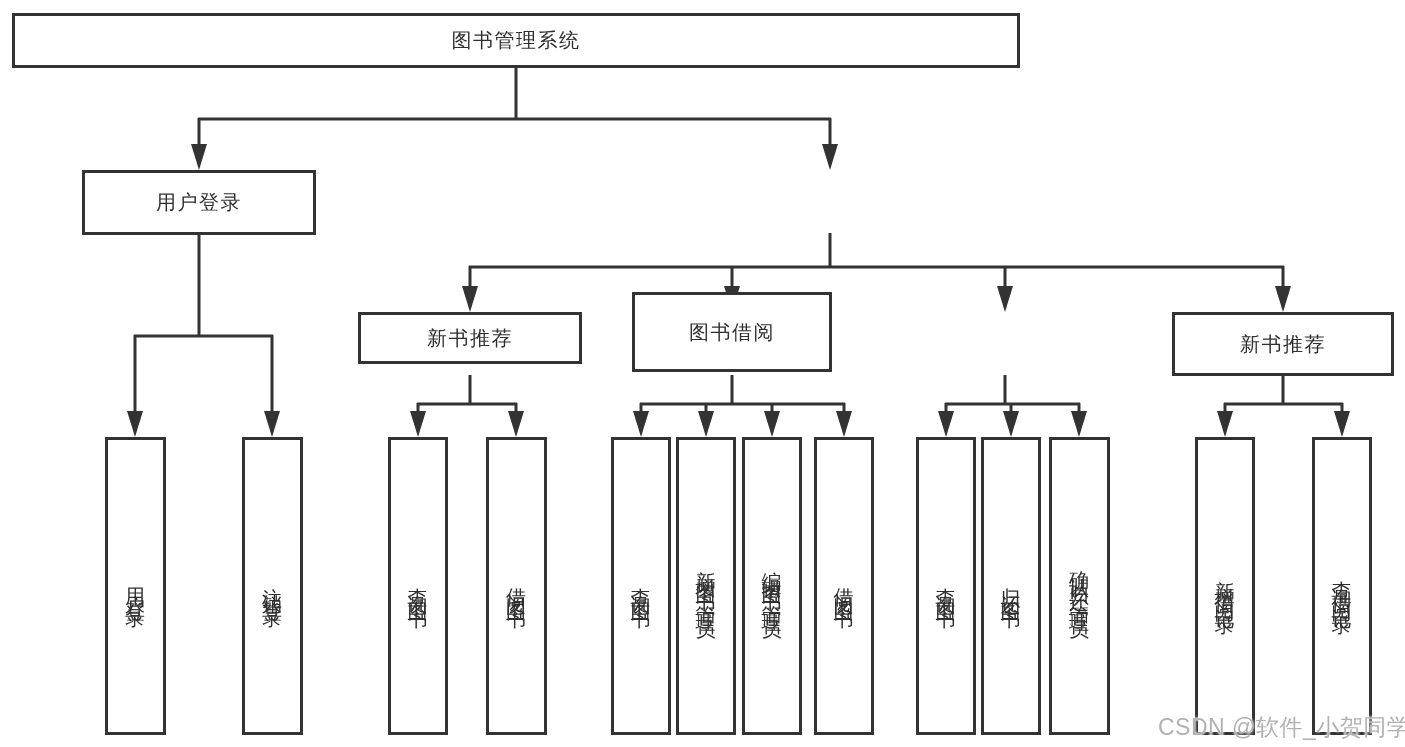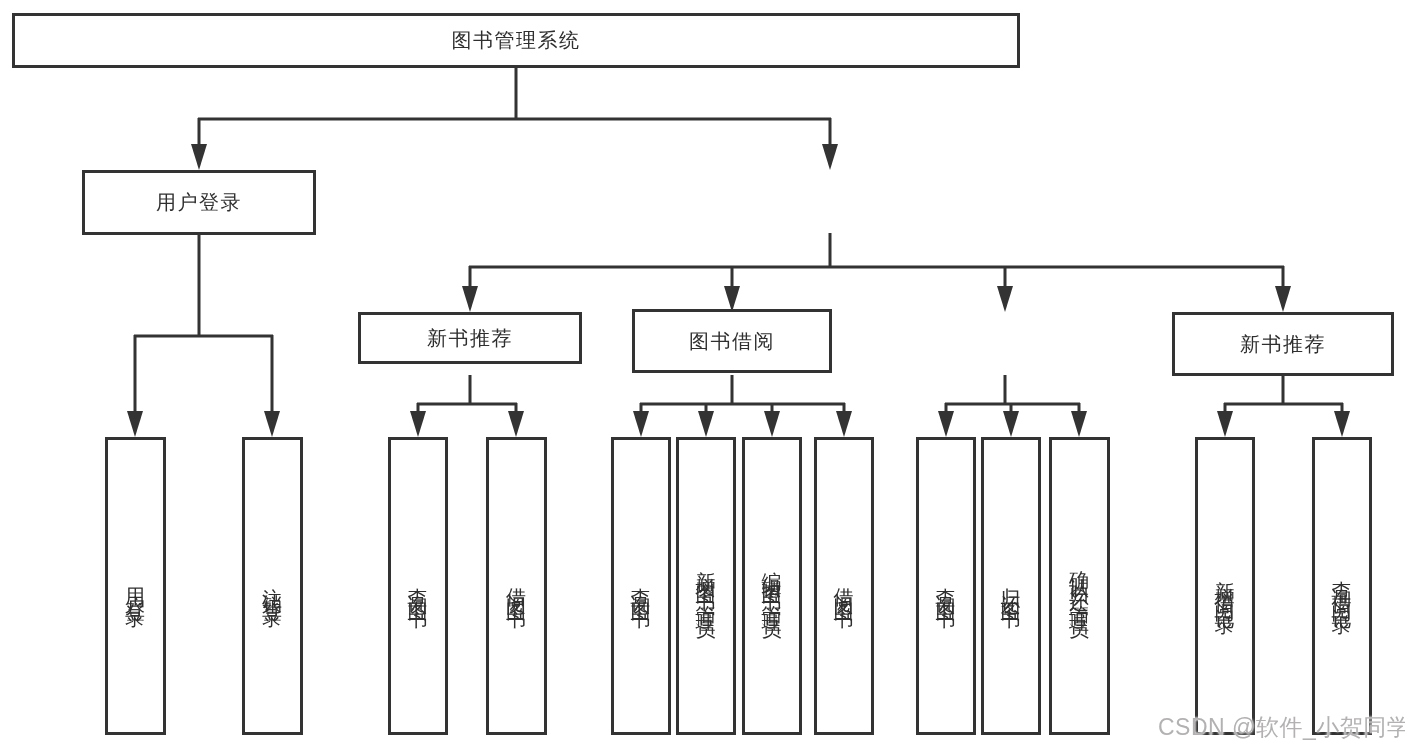--- a/index.html
+++ b/index.html
@@ -84,21 +84,21 @@
     <span class="lbl">图书管理系统</span>
   </div>
 
   <div class="node hbox" style="left:82px;top:170px;width:234px;height:65px">
     <span class="lbl">用户登录</span>
   </div>
 
   <div class="node hbox" style="left:358px;top:312px;width:224px;height:52px">
     <span class="lbl">新书推荐</span>
   </div>
-  <div class="node hbox" style="left:632px;top:309px;width:200px;height:64px">
+  <div class="node hbox" style="left:632px;top:292px;width:200px;height:80px">
     <span class="lbl">图书借阅</span>
   </div>
   <div class="node hbox" style="left:1172px;top:312px;width:222px;height:64px">
     <span class="lbl">新书推荐</span>
   </div>
 
   <div class="node vbox" style="left:105px;top:437px;width:61px;height:298px">
     <span class="vtext">用户登录</span>
   </div>
   <div class="node vbox" style="left:242px;top:437px;width:61px;height:298px">

